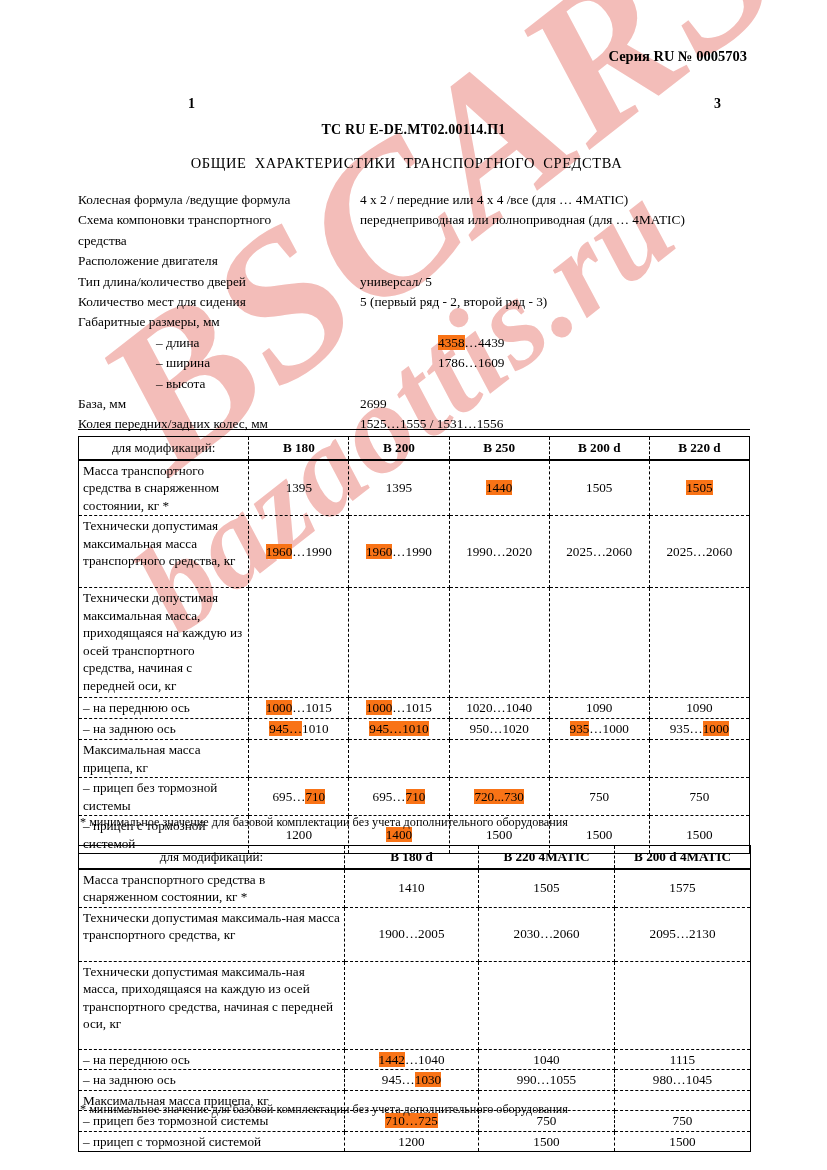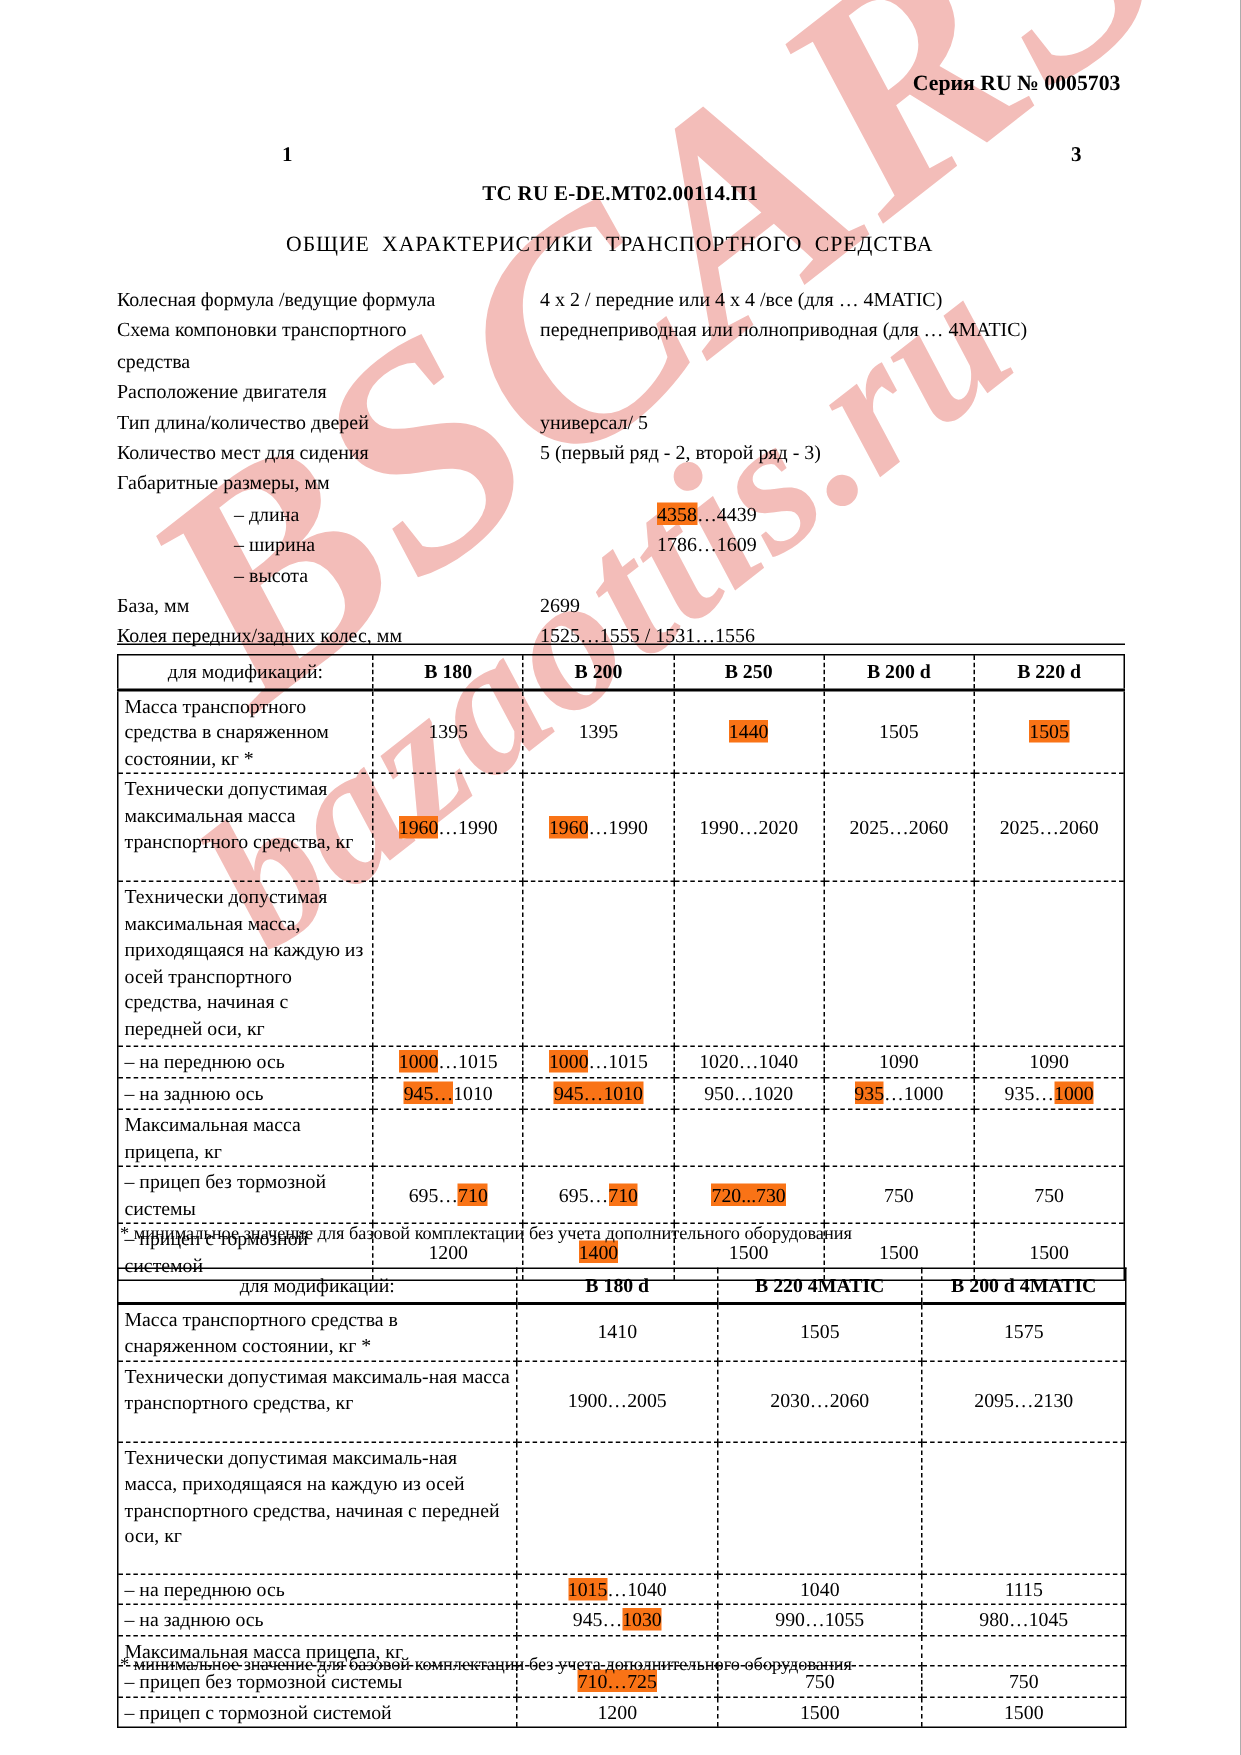--- a/index.html
+++ b/index.html
@@ -365,21 +365,21 @@
             <td class="num"><span>2095…2130</span></td>
           </tr>
           <tr style="height: 88px;">
             <td class="lbl">Технически допустимая максималь-ная масса, приходящаяся на каждую из осей транспортного средства, начиная с передней оси, кг</td>
             <td></td>
             <td></td>
             <td></td>
           </tr>
           <tr style="height: 20px;">
             <td class="lbl">–    на переднюю ось</td>
-            <td class="num"><span class="hl">1015</span><span>…1040</span></td>
+            <td class="num"><span class="hl">1442</span><span>…1040</span></td>
             <td class="num"><span>1040</span></td>
             <td class="num"><span>1115</span></td>
           </tr>
           <tr style="height: 20px;">
             <td class="lbl">–    на заднюю ось</td>
             <td class="num"><span>945…</span><span class="hl">1030</span></td>
             <td class="num"><span>990…1055</span></td>
             <td class="num"><span>980…1045</span></td>
           </tr>
           <tr style="height: 20px;">

